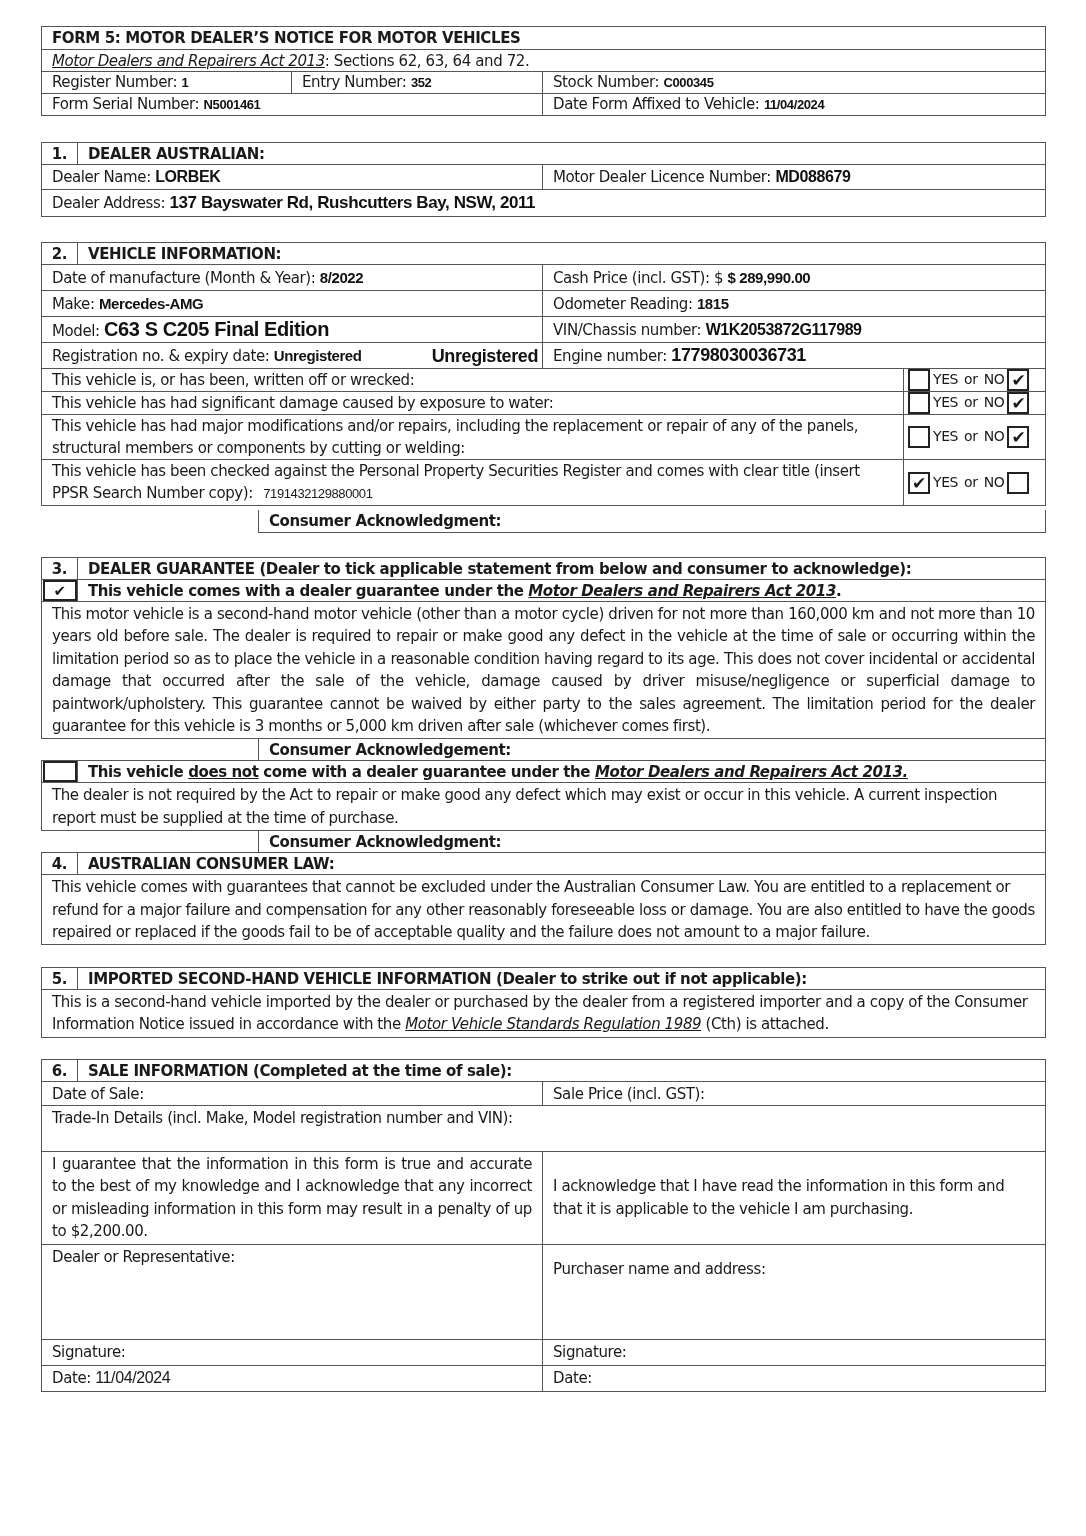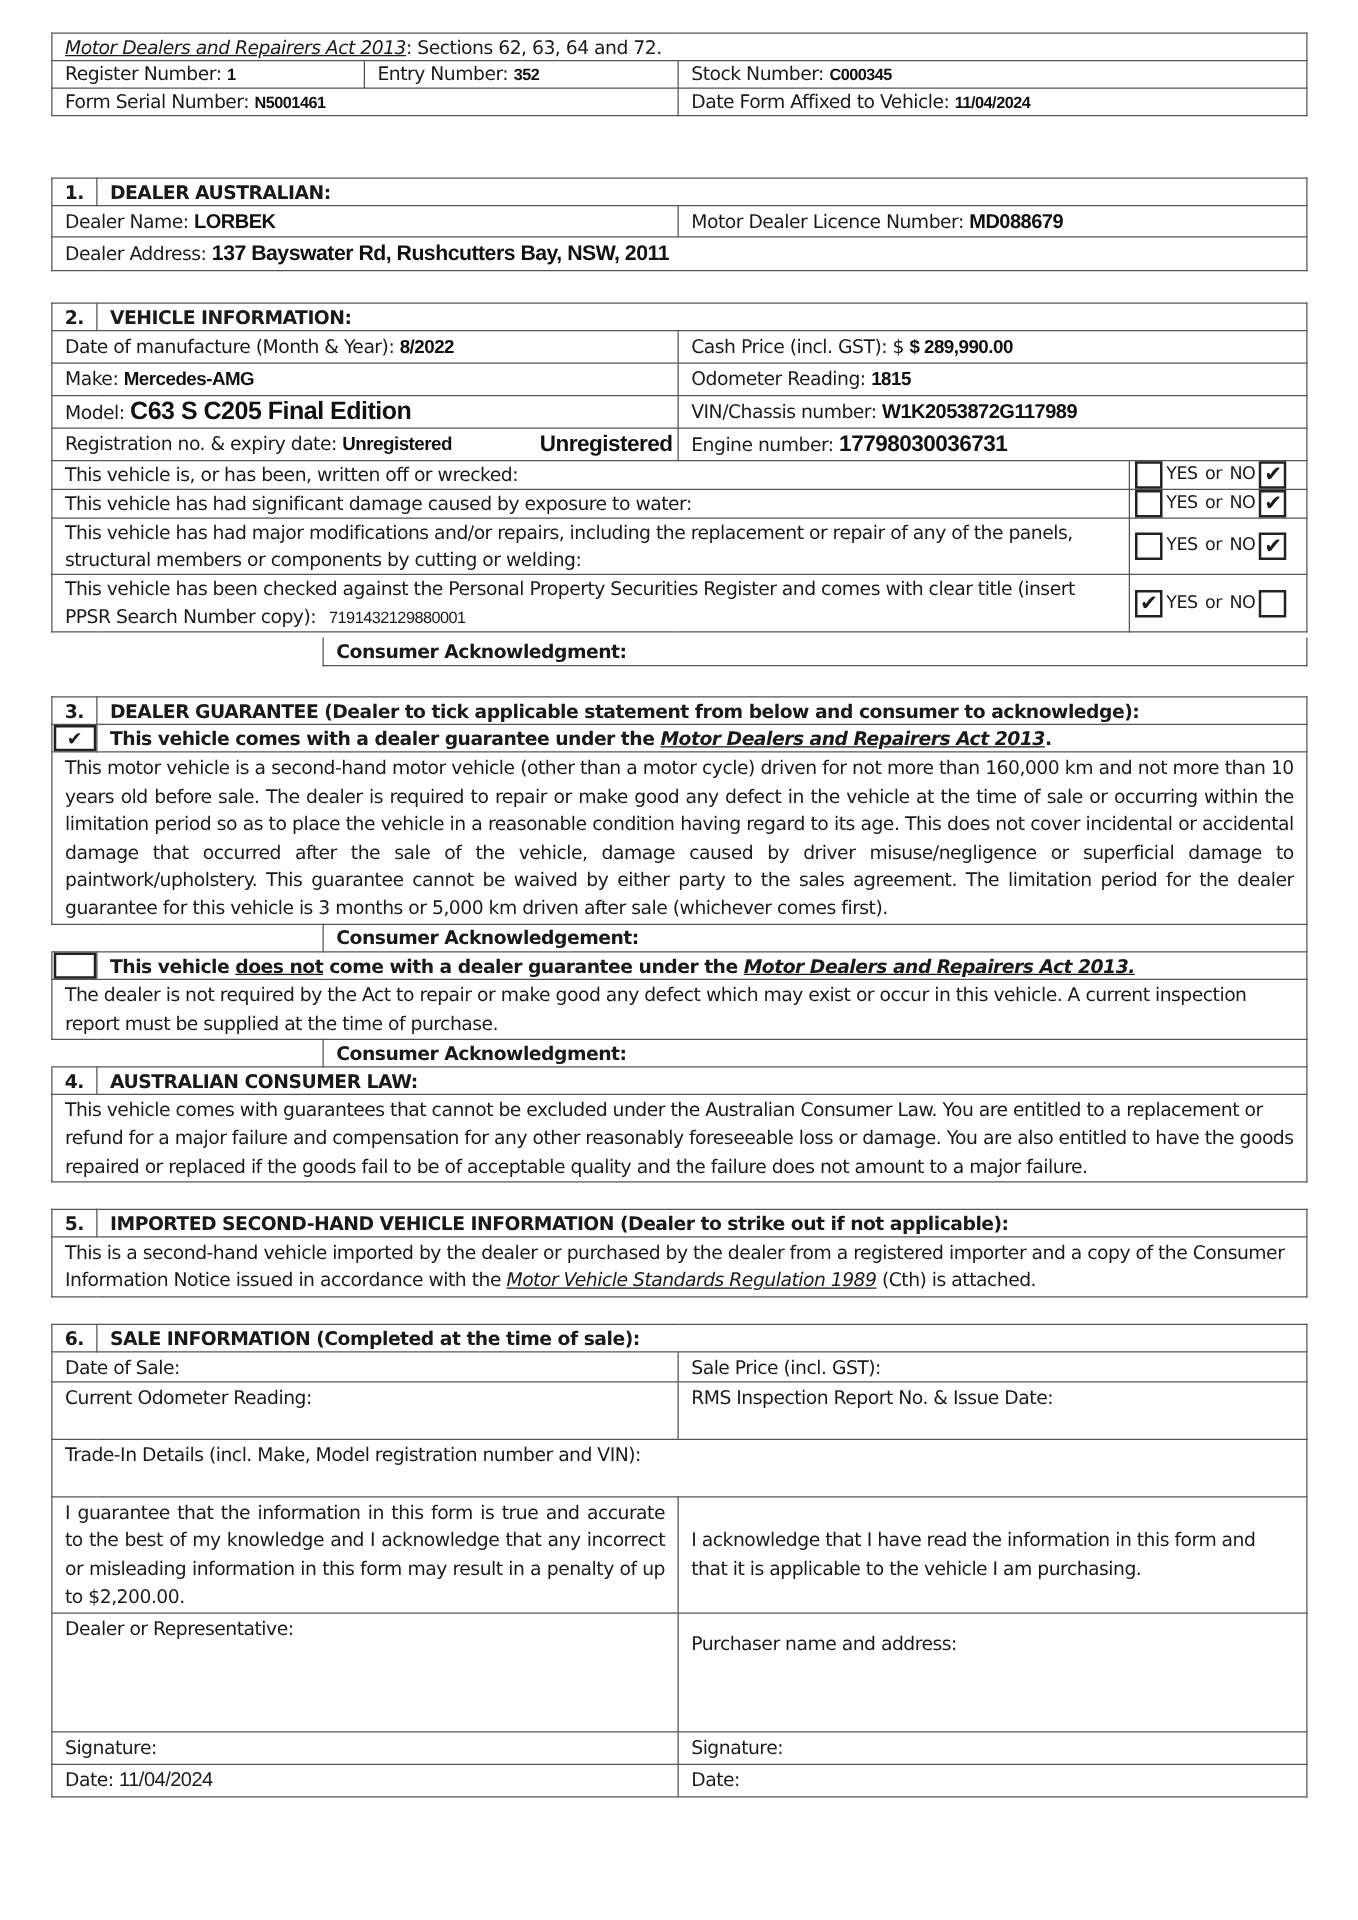--- a/index.html
+++ b/index.html
@@ -26,20 +26,23 @@
 </head>
 <body>
 
 <table class="f t" style="top:26px;">
   <colgroup>
       <col style="width:250px">
       <col style="width:251px">
       <col>
     </colgroup>
   <tbody>
+      <tr>
+        <td colspan="3" class="b" style="height:22px">FORM 5: MOTOR DEALER’S NOTICE FOR MOTOR VEHICLES</td>
+      </tr>
   <tr>
         <td colspan="3"><span class="i">Motor Dealers and Repairers Act 2013</span><span>: Sections 62, 63, 64 and 72.</span></td>
       </tr>
   <tr>
     <td><span>Register Number:</span> <span class="v vsm">1</span></td>
     <td><span>Entry Number:</span> <span class="v vsm">352</span></td>
     <td><span>Stock Number:</span> <span class="v vsm">C000345</span></td>
   </tr>
   <tr>
     <td colspan="2"><span>Form Serial Number:</span> <span class="v vsm">N5001461</span></td>
@@ -217,24 +220,20 @@
   <tbody>
       <tr>
         <td class="num">6.</td>
         <td colspan="2" class="b">SALE INFORMATION (Completed at the time of sale):</td>
       </tr>
   <tr style="height:24px">
     <td colspan="2">Date of Sale:</td>
     <td>Sale Price (incl. GST):</td>
   </tr>
   <tr style="height:46px">
-    <td colspan="2" style="vertical-align:top;padding-top:2px">Current Odometer Reading:</td>
-    <td style="vertical-align:top;padding-top:2px">RMS Inspection Report No. &amp; Issue Date:</td>
-  </tr>
-  <tr style="height:46px">
     <td colspan="3" style="vertical-align:top;padding-top:2px">Trade-In Details (incl. Make, Model registration number and VIN):</td>
   </tr>
   <tr style="height:90px">
     <td colspan="2" class="para" style="line-height:22.4px">I guarantee that the information in this form is true and accurate to the best of my knowledge and I acknowledge that any incorrect or misleading information in this form may result in a penalty of up to $2,200.00.</td>
     <td class="para" style="text-align:left">I acknowledge that I have read the information in this form and that it is applicable to the vehicle I am purchasing.</td>
   </tr>
   <tr style="height:95px">
     <td colspan="2" style="vertical-align:top;padding-top:2px">Dealer or Representative:</td>
     <td style="vertical-align:top;padding-top:14px">Purchaser name and address:</td>
   </tr>

